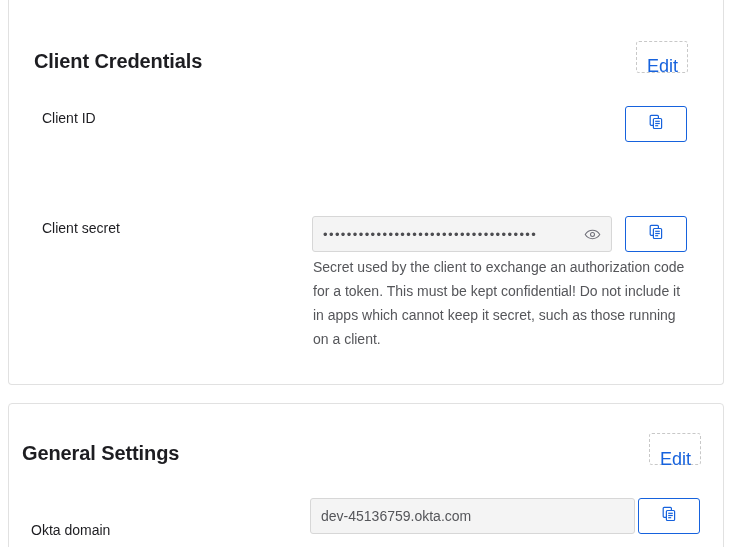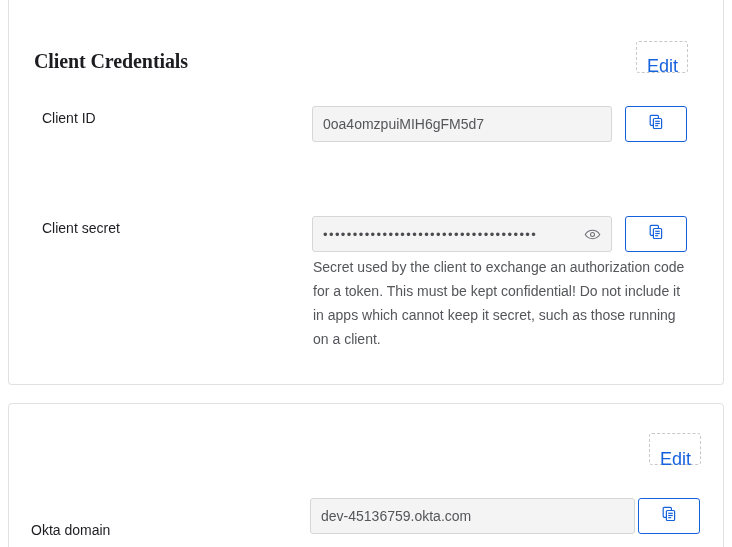--- a/index.html
+++ b/index.html
@@ -39,21 +39,21 @@
     top: 403px;
     height: 160px;
   }
   .card-title {
     position: absolute;
     font-size: 20px;
     font-weight: bold;
     color: #1d1d21;
     letter-spacing: -0.1px;
   }
-  #title-credentials { left: 34px; top: 50px; font-family: Liberation Serif, serif; }
+  #title-credentials { left: 34px; top: 50px; }
   #title-general { left: 22px; top: 442px; }
 
   .edit-link {
     position: absolute;
     font-size: 18px;
     color: #1662dd;
     text-decoration: none;
     cursor: pointer;
     padding: 3px 6px;
     border-radius: 3px;
@@ -156,23 +156,20 @@
 
   <div class="card" id="card-credentials"></div>
 
   <div class="card-title" id="title-credentials">Client Credentials</div>
 
   <div class="focus-dots" id="dots-credentials"></div>
   <a class="edit-link" id="edit-credentials">Edit</a>
 
   <div class="field-label" id="label-client-id">Client ID</div>
 
-  <div class="input-box" id="input-client-id">
-    <span class="input-value">0oa4omzpuiMIH6gFM5d7</span>
-  </div>
 
   <div class="copy-button" id="copy-client-id">
     <span>
       <svg width="16" height="16" viewBox="0 0 16 16" fill="none" stroke="#1662dd" stroke-width="1.2">
         <rect x="2.2" y="1.3" width="8.2" height="10" rx="1"></rect>
         <rect x="5.4" y="4.5" width="8.2" height="10" rx="1" fill="#ffffff"></rect>
         <line x1="7.2" y1="7.3" x2="11.8" y2="7.3"></line>
         <line x1="7.2" y1="9.5" x2="11.8" y2="9.5"></line>
         <line x1="7.2" y1="11.7" x2="10.2" y2="11.7"></line>
       </svg>
@@ -201,20 +198,21 @@
         <line x1="7.2" y1="9.5" x2="11.8" y2="9.5"></line>
         <line x1="7.2" y1="11.7" x2="10.2" y2="11.7"></line>
       </svg>
     </span>
   </div>
 
   <div class="help-text" id="help-client-secret">Secret used by the client to exchange an authorization code for a token. This must be kept confidential! Do not include it in apps which cannot keep it secret, such as those running on a client.</div>
 
   <div class="card" id="card-general"></div>
 
+  <div class="card-title" id="title-general">General Settings</div>
 
   <div class="focus-dots" id="dots-general"></div>
   <a class="edit-link" id="edit-general">Edit</a>
 
   <div class="field-label" id="label-okta-domain">Okta domain</div>
 
   <div class="input-box" id="input-okta-domain">
     <span class="input-value">dev-45136759.okta.com</span>
   </div>
 

